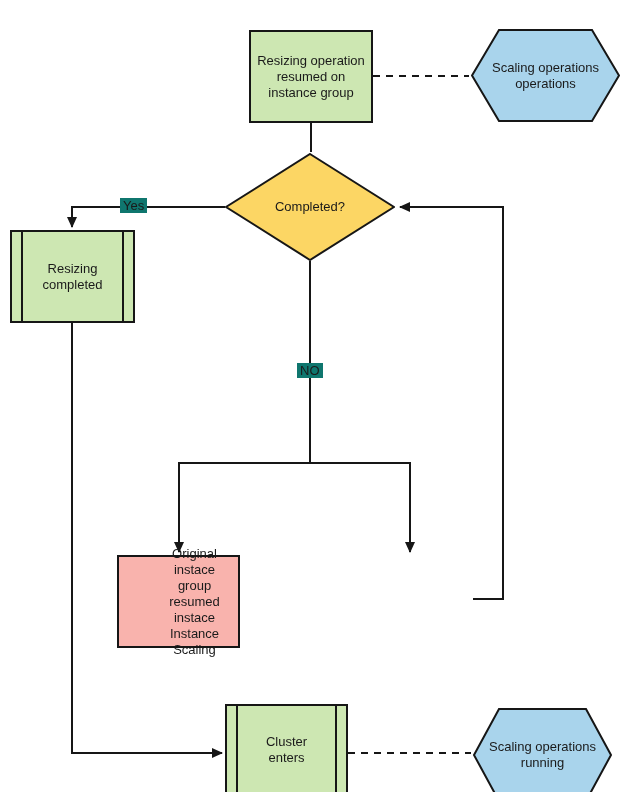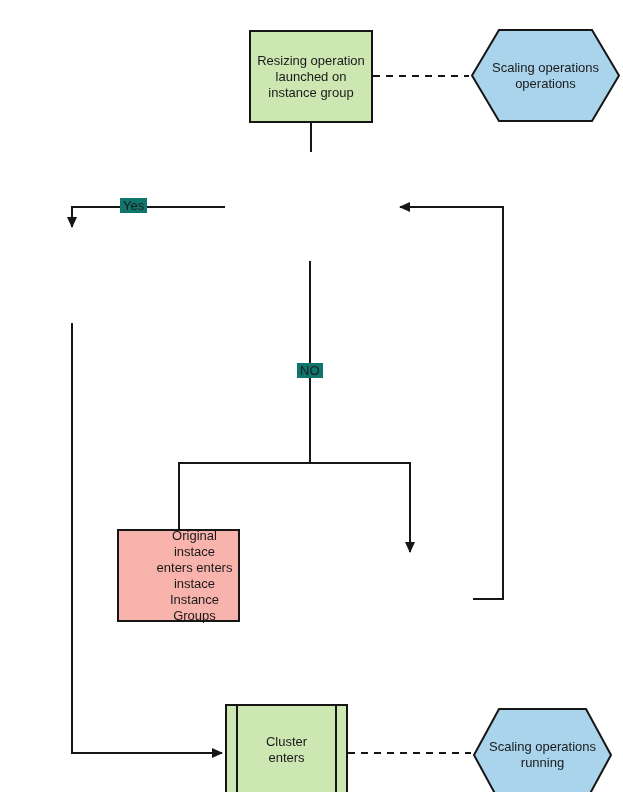--- a/index.html
+++ b/index.html
@@ -53,43 +53,59 @@
     <polyline points="310,443 179,443 179,532" marker-end="url(#arrow)"></polyline>
     <polyline points="310,443 410,443 410,532" marker-end="url(#arrow)"></polyline>
     <polyline points="473,579 503,579 503,187 400,187" marker-end="url(#arrow)"></polyline>
     <polyline points="72,303 72,733 222,733" marker-end="url(#arrow)"></polyline>
     <line class="dashed" x1="348" y1="733" x2="471" y2="733"></line>
   </svg>
 
   <div class="node rect-node" style="left:249px;top:10px;width:124px;height:93px;">
     <div class="lines">
       <span>Resizing operation</span>
-      <span>launched on</span>
+      <span>resumed on</span>
       <span>instance group</span>
     </div>
   </div>
 
   <div class="node shape-node" style="left:471px;top:9px;width:149px;height:93px;">
     <svg width="149" height="93" viewBox="0 0 149 93">
       <polygon points="1,46.5 28,1 121,1 148,46.5 121,92 28,92" fill="#a9d4ec" stroke="#161616" stroke-width="2"></polygon>
     </svg>
     <div class="lines">
       <span>Scaling operations</span>
       <span>operations</span>
     </div>
   </div>
 
+  <div class="node shape-node" style="left:225px;top:133px;width:170px;height:108px;">
+    <svg width="170" height="108" viewBox="0 0 170 108">
+      <polygon points="85,1 169,54 85,107 1,54" fill="#fcd664" stroke="#161616" stroke-width="2"></polygon>
+    </svg>
+    <div class="lines">
+      <span>Completed?</span>
+    </div>
+  </div>
 
+  <div class="node rect-node" style="left:10px;top:210px;width:125px;height:93px;">
+    <div class="bar left"></div>
+    <div class="bar right"></div>
+    <div class="lines">
+      <span>Resizing</span>
+      <span>completed</span>
+    </div>
+  </div>
 
-  <div class="node rect-node pink" style="left:117px;top:509px;width:123px;height:93px;padding-left:32px;">
+  <div class="node rect-node pink" style="left:117px;top:535px;width:123px;height:93px;padding-left:32px;">
     <div class="lines">
       <span>Original instace</span>
-      <span>enters enters</span>
+      <span>group resumed</span>
       <span>instace Instance</span>
-      <span>Groups</span>
+      <span>Scaling</span>
     </div>
   </div>
 
 
   <div class="node rect-node" style="left:225px;top:684px;width:123px;height:92px;">
     <div class="bar left"></div>
     <div class="bar right"></div>
     <div class="lines">
       <span>Cluster</span>
       <span>enters</span>

